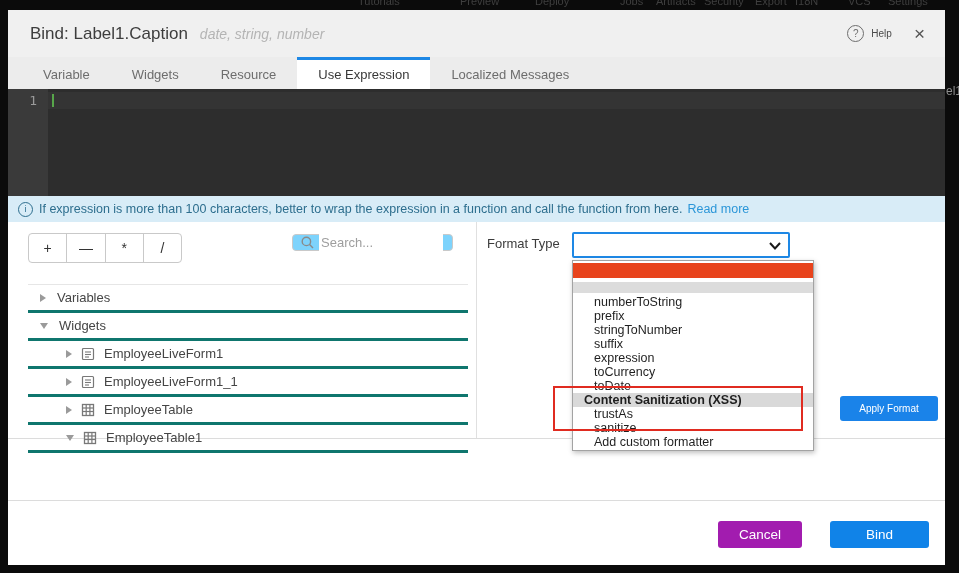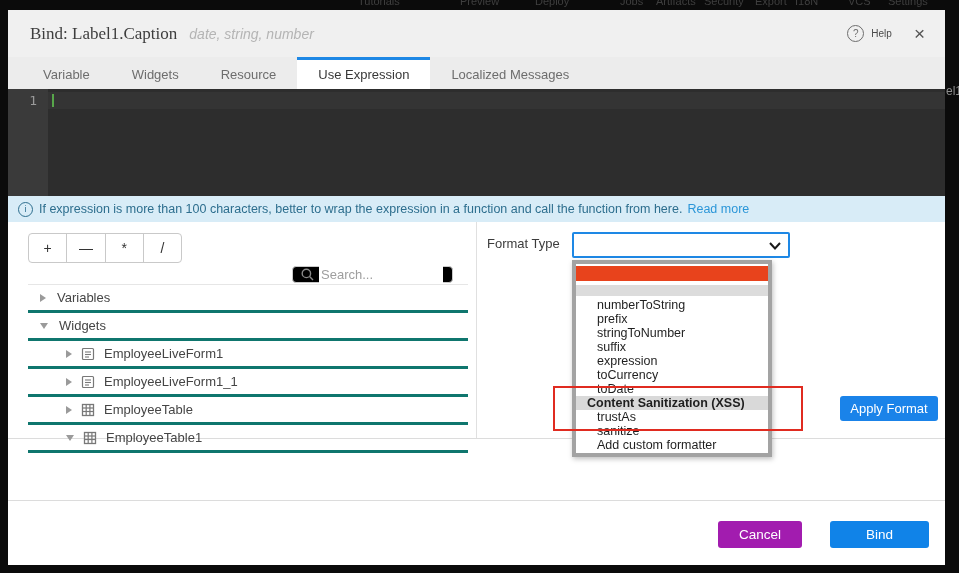--- a/index.html
+++ b/index.html
@@ -11,21 +11,21 @@
   .bg-menu-item{position:absolute;top:-5px;font-size:11px;color:#3f3f3f;white-space:nowrap;}
   .bg-left{position:absolute;left:0;top:0;width:8px;height:573px;background:#0b0b0b;z-index:1;}
   .bg-right{position:absolute;left:945px;top:0;width:14px;height:573px;background:#0b0b0b;overflow:hidden;z-index:1;}
   .bg-right .frag{position:absolute;left:1px;top:84px;font-size:12px;color:#8f8f8f;}
   .bg-bottom{position:absolute;left:0;top:565px;width:959px;height:8px;background:#0b0b0b;z-index:1;}
 
   
   .modal{position:absolute;left:8px;top:10px;width:937px;height:555px;background:#ffffff;z-index:2;}
 
   .header{position:absolute;left:0;top:0;width:937px;height:47px;background:#f0f0f0;display:flex;align-items:center;}
-  .title{margin-left:22px;font-size:17px;color:#3d3d3d;font-weight:500;font-family:Liberation Serif, serif;}
+  .title{margin-left:22px;font-size:17px;color:#3d3d3d;font-weight:500;}
   .subtitle{margin-left:12px;font-size:14px;color:#b4b4b4;font-style:italic;}
   .header-right{position:absolute;right:20px;top:0;height:47px;display:flex;align-items:center;}
   .help-icon{width:15px;height:15px;border:1px solid #6e6e6e;border-radius:50%;color:#6e6e6e;
              font-size:10px;display:flex;align-items:center;justify-content:center;}
   .help-label{font-size:10px;color:#4a4a4a;margin:0 22px 0 7px;}
   .close{font-size:19px;color:#555;line-height:19px;}
 
   .tabbar{position:absolute;left:0;top:47px;width:937px;height:32px;background:#ececec;display:flex;padding-left:14px;box-sizing:border-box;}
   .tab{padding:0 21px;display:flex;align-items:center;font-size:13px;color:#6d6d6d;border-top:3px solid transparent;box-sizing:border-box;}
   .tab.active{background:#ffffff;color:#383838;border-top:3px solid #1e88e5;}
@@ -46,21 +46,21 @@
   .vdivider{position:absolute;left:468px;top:0;width:1px;height:216px;background:#e0e0e0;}
   .hdivider{position:absolute;left:0;top:216px;width:937px;height:1px;background:#dcdcdc;}
   .footer-divider{position:absolute;left:0;top:490px;width:937px;height:1px;background:#dcdcdc;}
 
   
   .ops{position:absolute;left:20px;top:11px;width:154px;height:30px;display:flex;border:1px solid #c9c9c9;
        border-radius:4px;box-sizing:border-box;background:#fff;}
   .op{flex:1;display:flex;align-items:center;justify-content:center;font-size:14px;color:#333;border-right:1px solid #c9c9c9;}
   .op:last-child{border-right:none;}
   .search{position:absolute;left:284px;top:12px;width:161px;height:17px;border:1px solid #c9c9c9;border-radius:4px;
-          display:flex;align-items:center;box-sizing:border-box;background:#000000;margin-top:32px;}
+          display:flex;align-items:center;box-sizing:border-box;background:#7dd3fc;}
   .search svg{margin-left:8px;flex:0 0 auto;}
   .search input{border:none;outline:none;font-size:13px;color:#444;width:120px;margin-left:5px;font-family:"Liberation Sans",sans-serif;}
   .search input::placeholder{color:#9e9e9e;}
 
   
   .tree{position:absolute;left:20px;top:62px;width:440px;border-top:1px solid #e6e6e6;}
   .tree-row{height:25px;display:flex;align-items:center;border-bottom:3px solid #0f766e;font-size:13px;color:#454545;}
   .caret-r{width:0;height:0;border-left:6px solid #9a9a9a;border-top:4px solid transparent;border-bottom:4px solid transparent;}
   .caret-d{width:0;height:0;border-top:6px solid #9a9a9a;border-left:4px solid transparent;border-right:4px solid transparent;}
   .ind0{margin-left:12px;}
@@ -68,30 +68,30 @@
   .tree-icon{margin-left:9px;display:flex;}
   .tree-label{margin-left:9px;}
   .tree-label.lvl0{margin-left:11px;}
 
   
   .format-label{position:absolute;left:479px;top:14px;font-size:13px;color:#3c3c3c;}
   .select{position:absolute;left:564px;top:10px;width:218px;height:26px;border:2px solid #1e88e5;border-radius:2px;
           box-sizing:border-box;background:#fff;}
   .select svg{position:absolute;right:7px;top:8px;}
 
-  .dropdown{position:absolute;left:564px;top:38px;width:200px;background:#fff;border:4px solid #a3a3a3;
+  .dropdown{position:absolute;left:564px;top:38px;width:242px;background:#fff;border:1px solid #a3a3a3;
             box-shadow:1px 2px 5px rgba(0,0,0,0.25);z-index:5;padding:2px 0 1px 0;box-sizing:border-box;}
   .dd-hl{height:15px;background:#e8431c;margin-bottom:4px;}
   .dd-band{height:11px;background:#dcdcdc;margin-bottom:2px;}
   .dd-opt{height:14px;line-height:14px;padding-left:21px;font-size:12.5px;color:#1f1f1f;white-space:nowrap;}
   .dd-group{height:14px;line-height:14px;padding-left:11px;font-size:12.5px;font-weight:bold;color:#1f1f1f;background:#d9d9d9;white-space:nowrap;}
 
   .annotation{position:absolute;left:545px;top:164px;width:250px;height:45px;border:2px solid #e02b20;z-index:6;box-sizing:border-box;}
 
-  .btn{display:flex;align-items:center;justify-content:center;color:#fff;border-radius:3px;font-size:13px;box-sizing:border-box;}
+  .btn{display:flex;align-items:center;justify-content:center;color:#fff;border-radius:3px;font-size:10px;box-sizing:border-box;}
   .apply-btn{position:absolute;left:832px;top:174px;width:98px;height:25px;background:#1a83e9;z-index:4;}
   .cancel-btn{position:absolute;left:710px;top:511px;width:84px;height:27px;background:#a21caf;font-size:13.5px;}
   .bind-btn{position:absolute;left:822px;top:511px;width:99px;height:27px;background:#1083e8;font-size:13.5px;}
 </style>
 </head>
 <body>
 
 <div class="bg-top">
   <span class="bg-menu-item" style="left:358px">Tutorials</span>
   <span class="bg-menu-item" style="left:460px">Preview</span>

